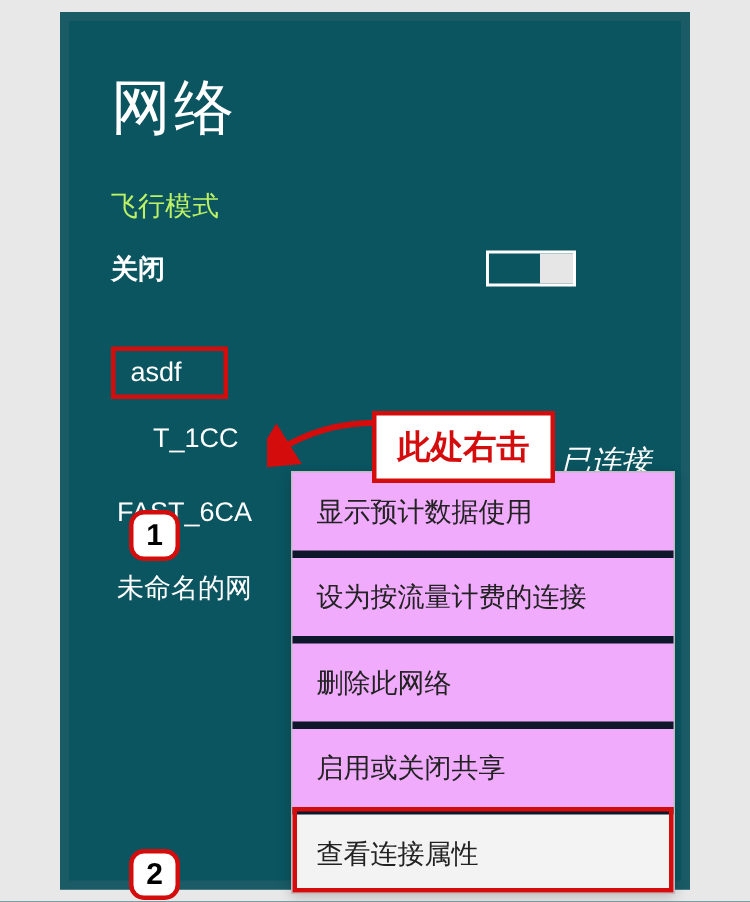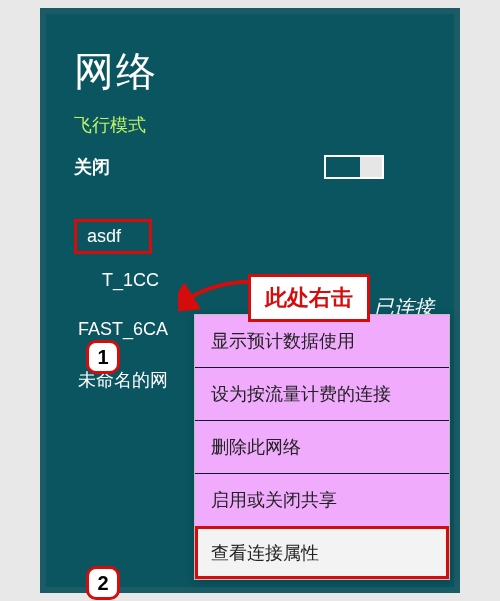--- a/index.html
+++ b/index.html
@@ -23,21 +23,21 @@
   .panel {
     position: absolute;
     inset: 0;
     padding: 30px 28px;
     color: #fff;
   }
   .title {
     font-size: 40px;
     font-weight: 300;
     letter-spacing: 2px;
-    margin-bottom: 14px;
+    margin-bottom: 26px;
   }
   .airplane-label {
     font-size: 18px;
     color: #bef264;
     margin-bottom: 18px;
   }
   .airplane-row {
     display: flex;
     justify-content: space-between;
     width: 310px;
@@ -133,21 +133,21 @@
     width: 256px;
     background: #f0abfc;
     border: 1px solid #bdbdbd;
     box-shadow: 0 2px 8px rgba(0,0,0,.2);
     z-index: 7;
   }
   .menu-item {
     padding: 14px 16px;
     font-size: 18px;
     color: #222;
-    border-top: 1px solid #0f172a;
+    border-top: 5px solid #0f172a;
     white-space: nowrap;
     overflow: hidden;
   }
   .menu-item:first-child { border-top: none; }
   .menu-item.hl {
     outline: 3px solid #d40c0c;
     outline-offset: -3px;
     background: #f3f3f3;
   }
 </style>

